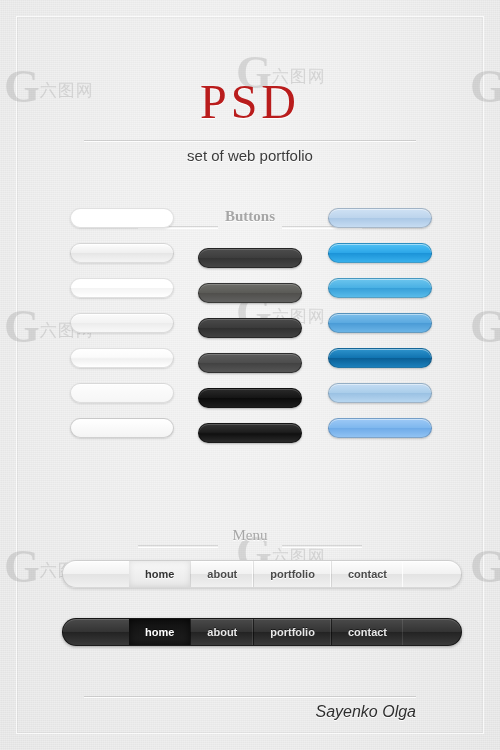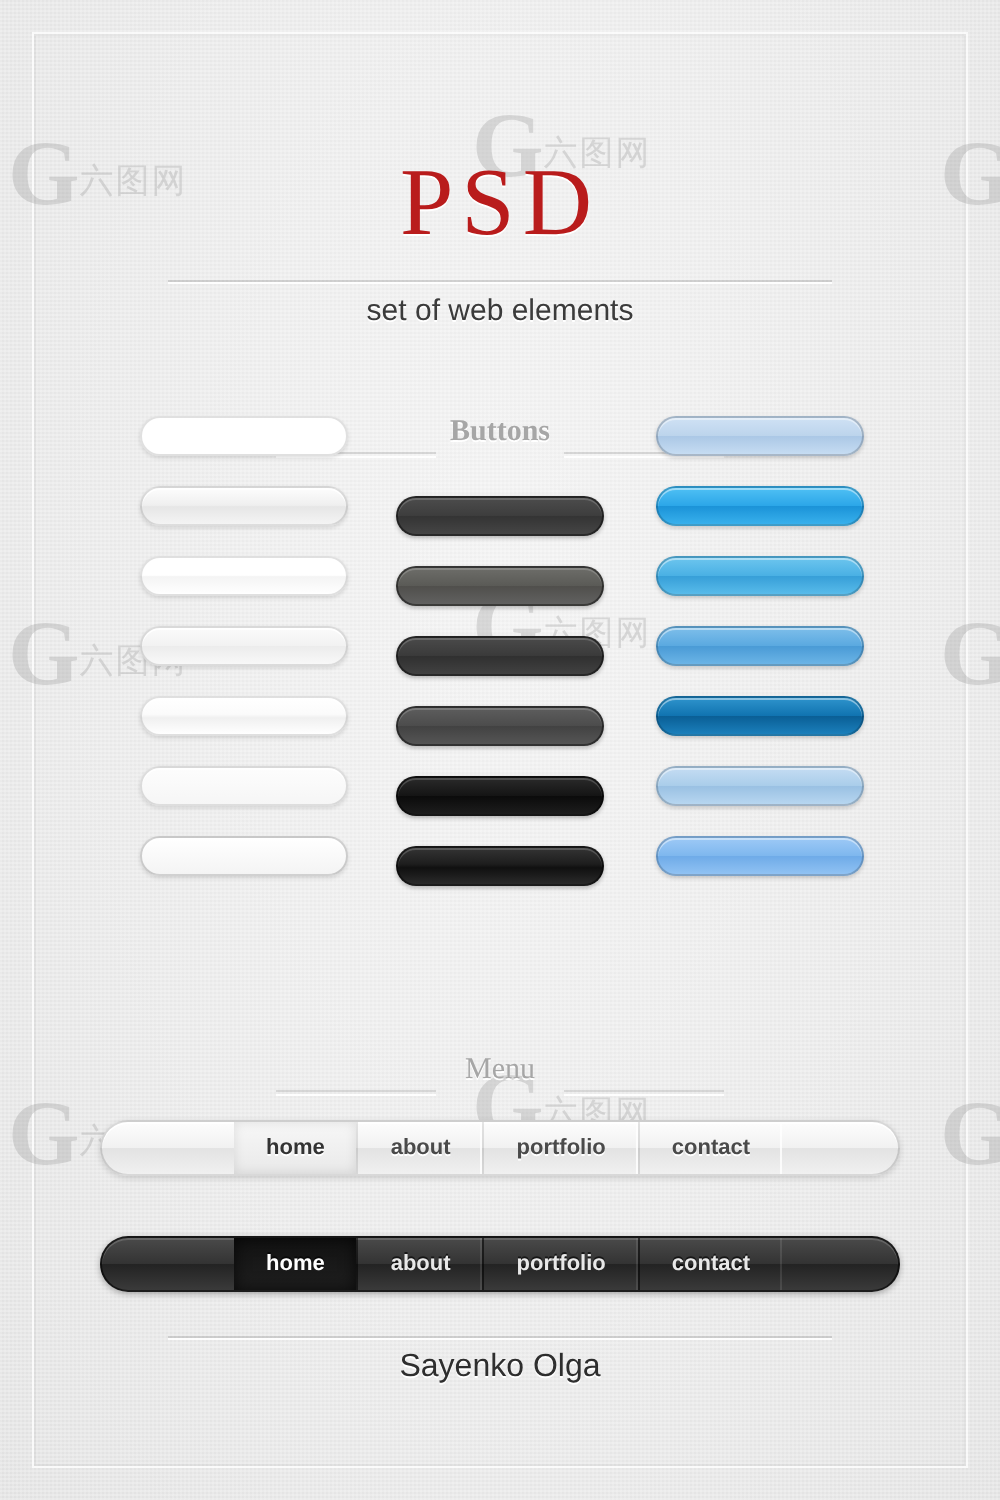--- a/index.html
+++ b/index.html
@@ -82,21 +82,21 @@
     border:1px solid rgba(0,0,0,.45);
     box-shadow:0 1px 2px rgba(0,0,0,.25), 0 1px 0 rgba(255,255,255,.18) inset;
   }
   .col-blue .btn{
     border:1px solid rgba(0,0,0,.18);
     box-shadow:0 1px 2px rgba(0,0,0,.18), 0 1px 0 rgba(255,255,255,.45) inset;
   }
 
   
   .menu{
-    position:absolute;left:50px;width:400px;height:28px;
+    position:absolute;left:62px;width:400px;height:28px;
     border-radius:14px;
     display:flex;align-items:center;
     box-sizing:border-box;
     overflow:hidden;
   }
   .menu-light{
     top:560px;
     background:linear-gradient(to bottom,#fdfdfd 0%,#f1f1f1 50%,#e3e3e3 51%,#f0f0f0 100%);
     border:1px solid rgba(0,0,0,.14);
     box-shadow:0 1px 3px rgba(0,0,0,.15), 0 1px 0 rgba(255,255,255,.95) inset;
@@ -125,21 +125,21 @@
   .menu-dark .mi{color:#e8e8e8;text-shadow:0 -1px 0 rgba(0,0,0,.6);}
   .menu-dark .mi + .mi{border-left:1px solid rgba(0,0,0,.55);box-shadow:-1px 0 0 rgba(255,255,255,.10) inset;}
   .menu-dark .mi.active{
     background:linear-gradient(to bottom,#121212,#1f1f1f);
     box-shadow:0 0 8px rgba(0,0,0,.7) inset;
     color:#fff;
   }
 
   
   .footer{
-    position:absolute;top:668px;left:84px;width:332px;text-align:center;
+    position:absolute;top:696px;left:84px;width:332px;text-align:right;font-style:italic;
   }
   .footer .rule{
     border-top:1px solid rgba(0,0,0,.12);
     box-shadow:0 1px 0 rgba(255,255,255,.9);
     margin-bottom:6px;
   }
   .footer .name{font-size:16px;color:#2e2e2e;text-shadow:0 1px 0 #fff;}
 
   
   .wm{
@@ -171,21 +171,21 @@
       <div class="wm" style="left: 236px; top: 286px;"><span class="g">G</span><span class="t">六图网</span></div>
       <div class="wm" style="left: 470px; top: 300px;"><span class="g">G</span></div>
       <div class="wm" style="left: 4px; top: 540px;"><span class="g">G</span><span class="t">六图网</span></div>
       <div class="wm" style="left: 236px; top: 526px;"><span class="g">G</span><span class="t">六图网</span></div>
       <div class="wm" style="left: 470px; top: 540px;"><span class="g">G</span></div>
     </div>
 
   <div class="title">PSD</div>
   <div class="subtitle-wrap">
     <div class="rule"></div>
-    <div class="subtitle">set of web elements</div>
+    <div class="subtitle">set of web portfolio</div>
   </div>
 
   <div class="section-rule" style="left:138px;top:226px;width:80px;"></div>
   <div class="section-rule" style="left:282px;top:226px;width:80px;"></div>
   <div class="section-label" style="left:195px;top:208px;font-weight:bold;">Buttons</div>
 
   <div class="col col-white" id="col-white" style="left:70px;top:208px;">
       <div class="btn" style="background:linear-gradient(to bottom,#ffffff,#ffffff);"></div>
       <div class="btn" style="background:linear-gradient(to bottom,#fdfdfd 0%,#efefef 48%,#e6e6e6 52%,#f4f4f4 100%);"></div>
       <div class="btn" style="background:linear-gradient(to bottom,#ffffff 0%,#ffffff 48%,#f4f4f4 52%,#ffffff 100%);"></div>

